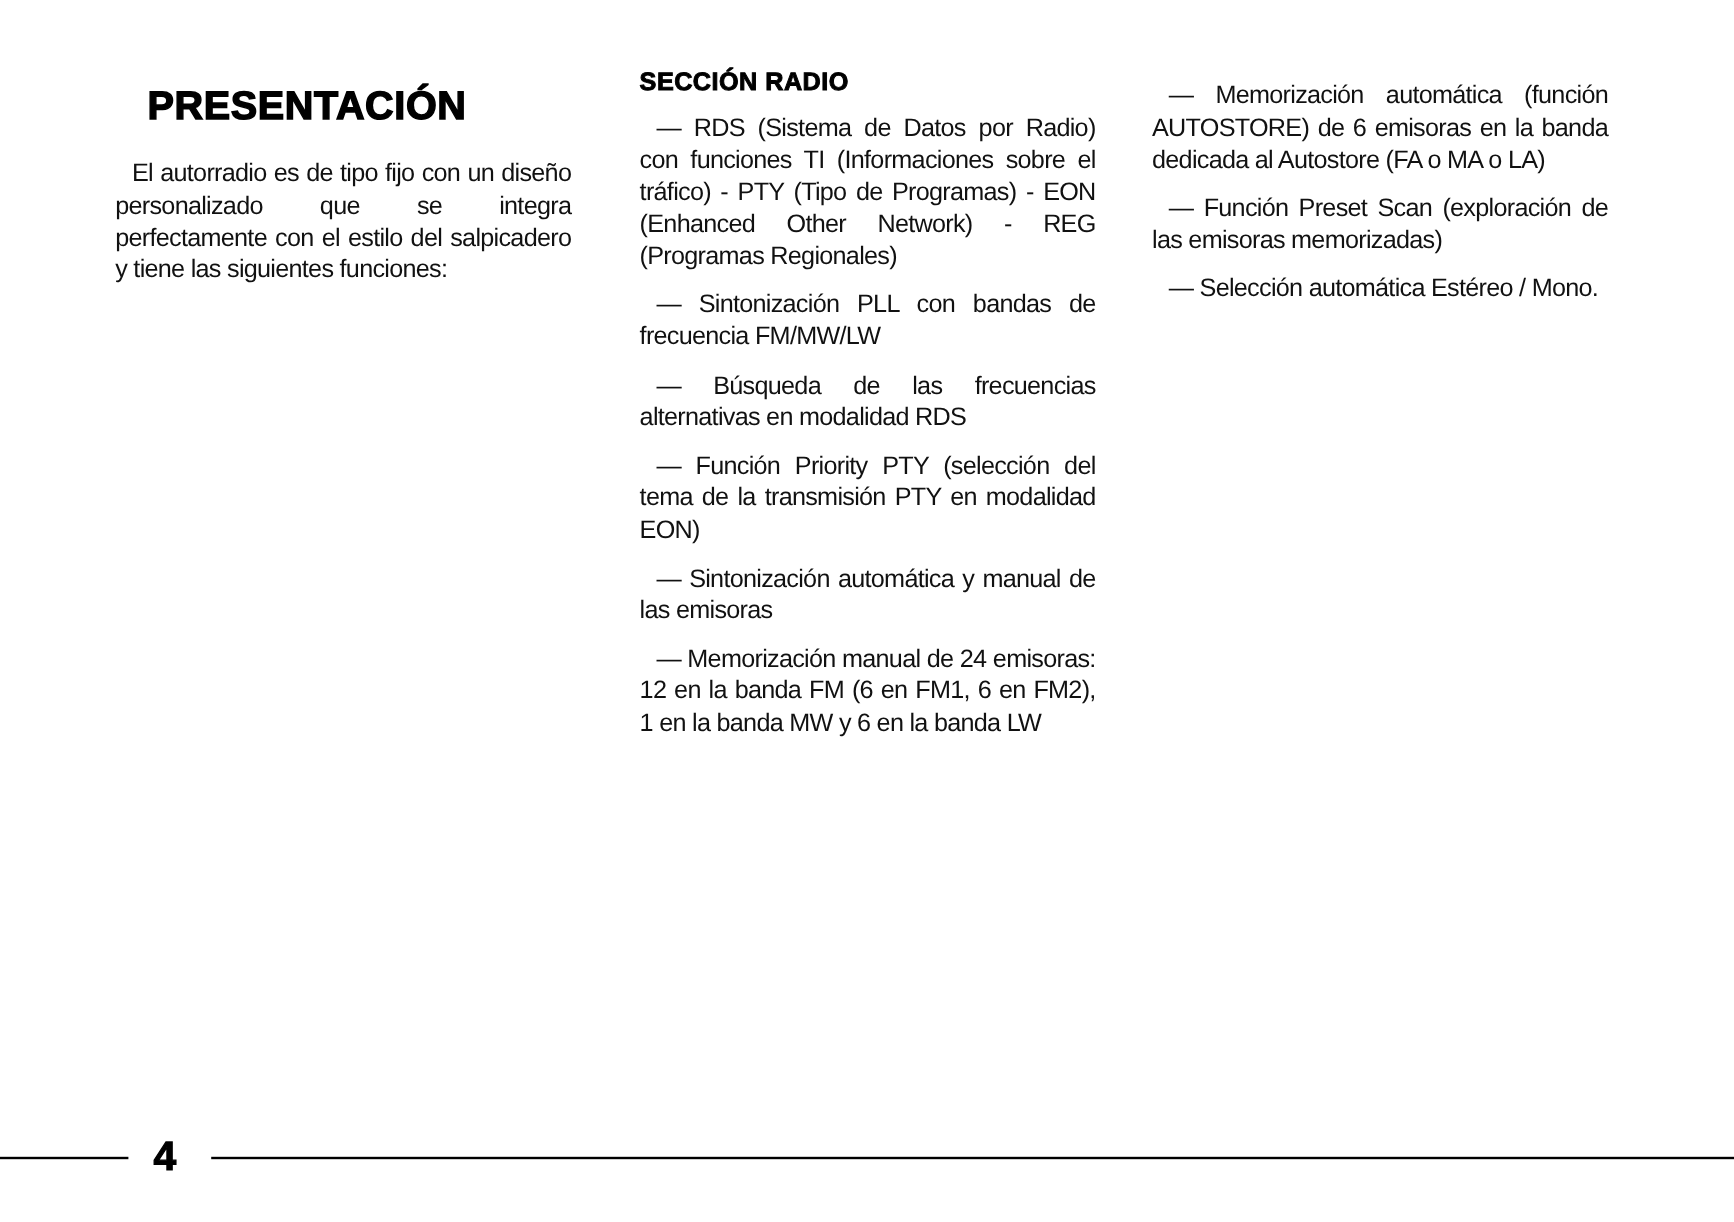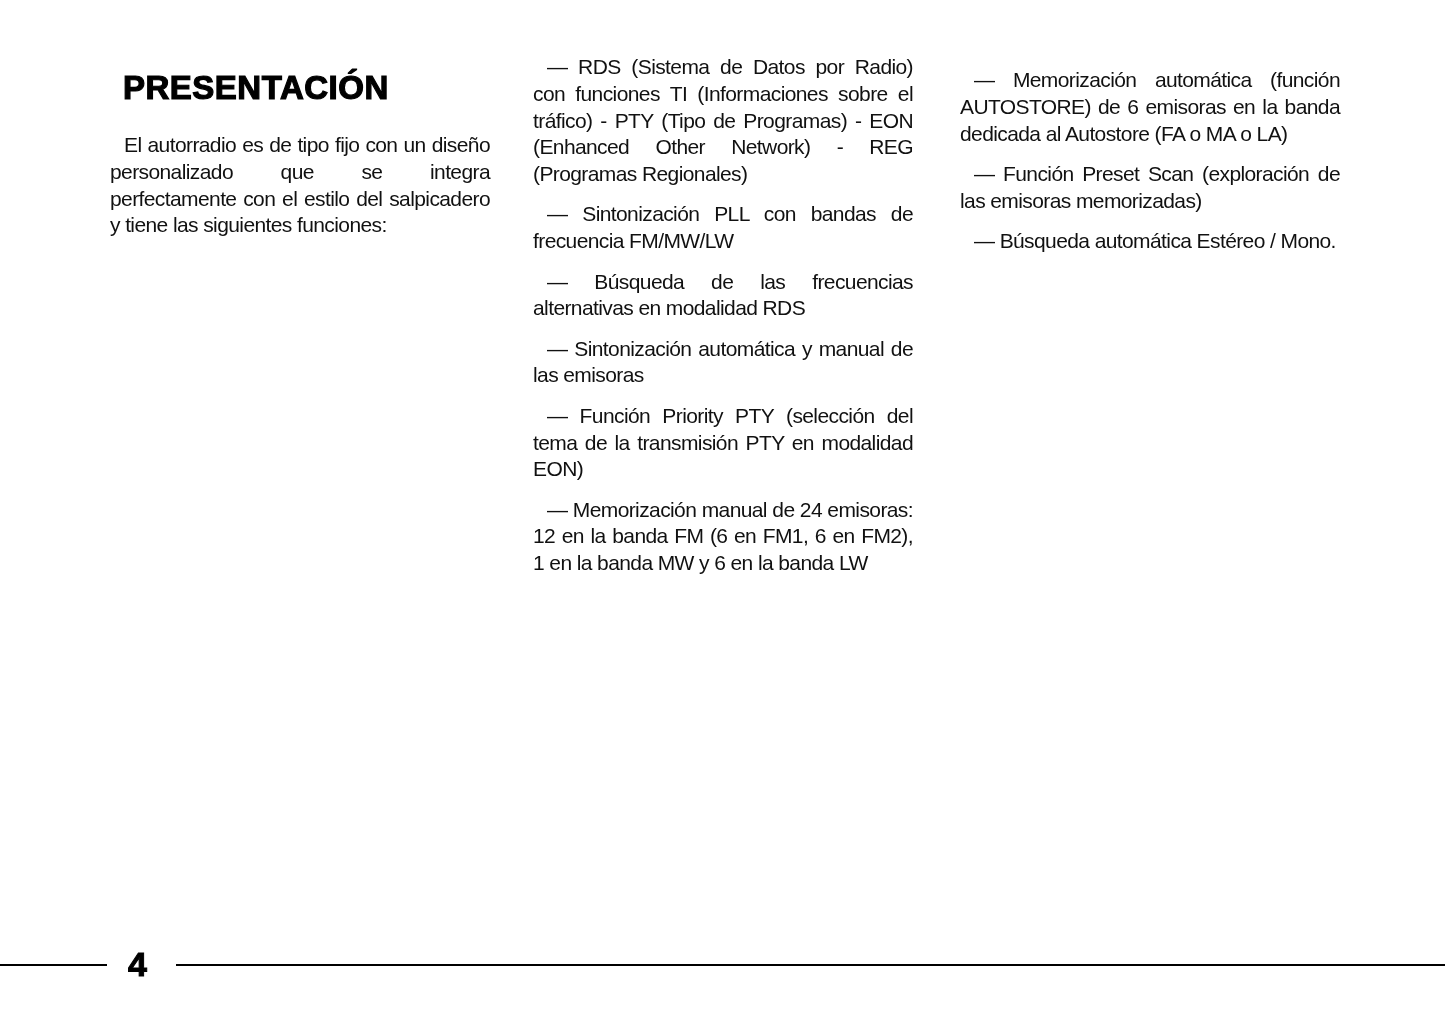--- a/index.html
+++ b/index.html
@@ -35,21 +35,21 @@
       text-align: justify;
       transform-origin: 0 0;
     }
     .col p {
       margin: 0 0 13.5px 0;
       text-indent: 14px;
       font-stretch: condensed;
       letter-spacing: -0.6px;
     }
     .col-1 {
-      left: 110px;
+      left: 96px;
       top: 132px;
       width: 380px;
     }
     .col-2 {
       left: 533px;
       top: 54px;
       width: 380px;
     }
     .col-3 {
       left: 960px;
@@ -89,29 +89,30 @@
 </head>
 <body>
 
 <h1 class="page-title">PRESENTACIÓN</h1>
 
 <div class="col col-1">
   <p>El autorradio es de tipo fijo con un diseño personalizado que se integra perfectamente con el estilo del salpicadero y tiene las siguientes funciones:</p>
 </div>
 
 <div class="col col-2">
+  <h2 class="section-heading">SECCIÓN RADIO</h2>
   <p>— RDS (Sistema de Datos por Radio) con funciones TI (Informaciones sobre el tráfico) - PTY (Tipo de Programas) - EON (Enhanced Other Network) - REG (Programas Regionales)</p>
   <p>— Sintonización PLL con bandas de frecuencia FM/MW/LW</p>
   <p>— Búsqueda de las frecuencias alternativas en modalidad RDS</p>
+  <p>— Función Priority PTY (selección del tema de la transmisión PTY en modalidad EON)</p>
   <p>— Sintonización automática y manual de las emisoras</p>
-  <p>— Función Priority PTY (selección del tema de la transmisión PTY en modalidad EON)</p>
   <p>— Memorización manual de 24 emisoras: 12 en la banda FM (6 en FM1, 6 en FM2), 1 en la banda MW y 6 en la banda LW</p>
 </div>
 
 <div class="col col-3">
   <p>— Memorización automática (función AUTOSTORE) de 6 emisoras en la banda dedicada al Autostore (FA o MA o LA)</p>
   <p>— Función Preset Scan (exploración de las emisoras memorizadas)</p>
-  <p>— Búsqueda automática Estéreo / Mono.</p>
+  <p>— Selección automática Estéreo / Mono.</p>
 </div>
 
 <div class="footer-rule rule-left"></div>
 <div class="page-number">4</div>
 <div class="footer-rule rule-right"></div>
 
 </body></html>

